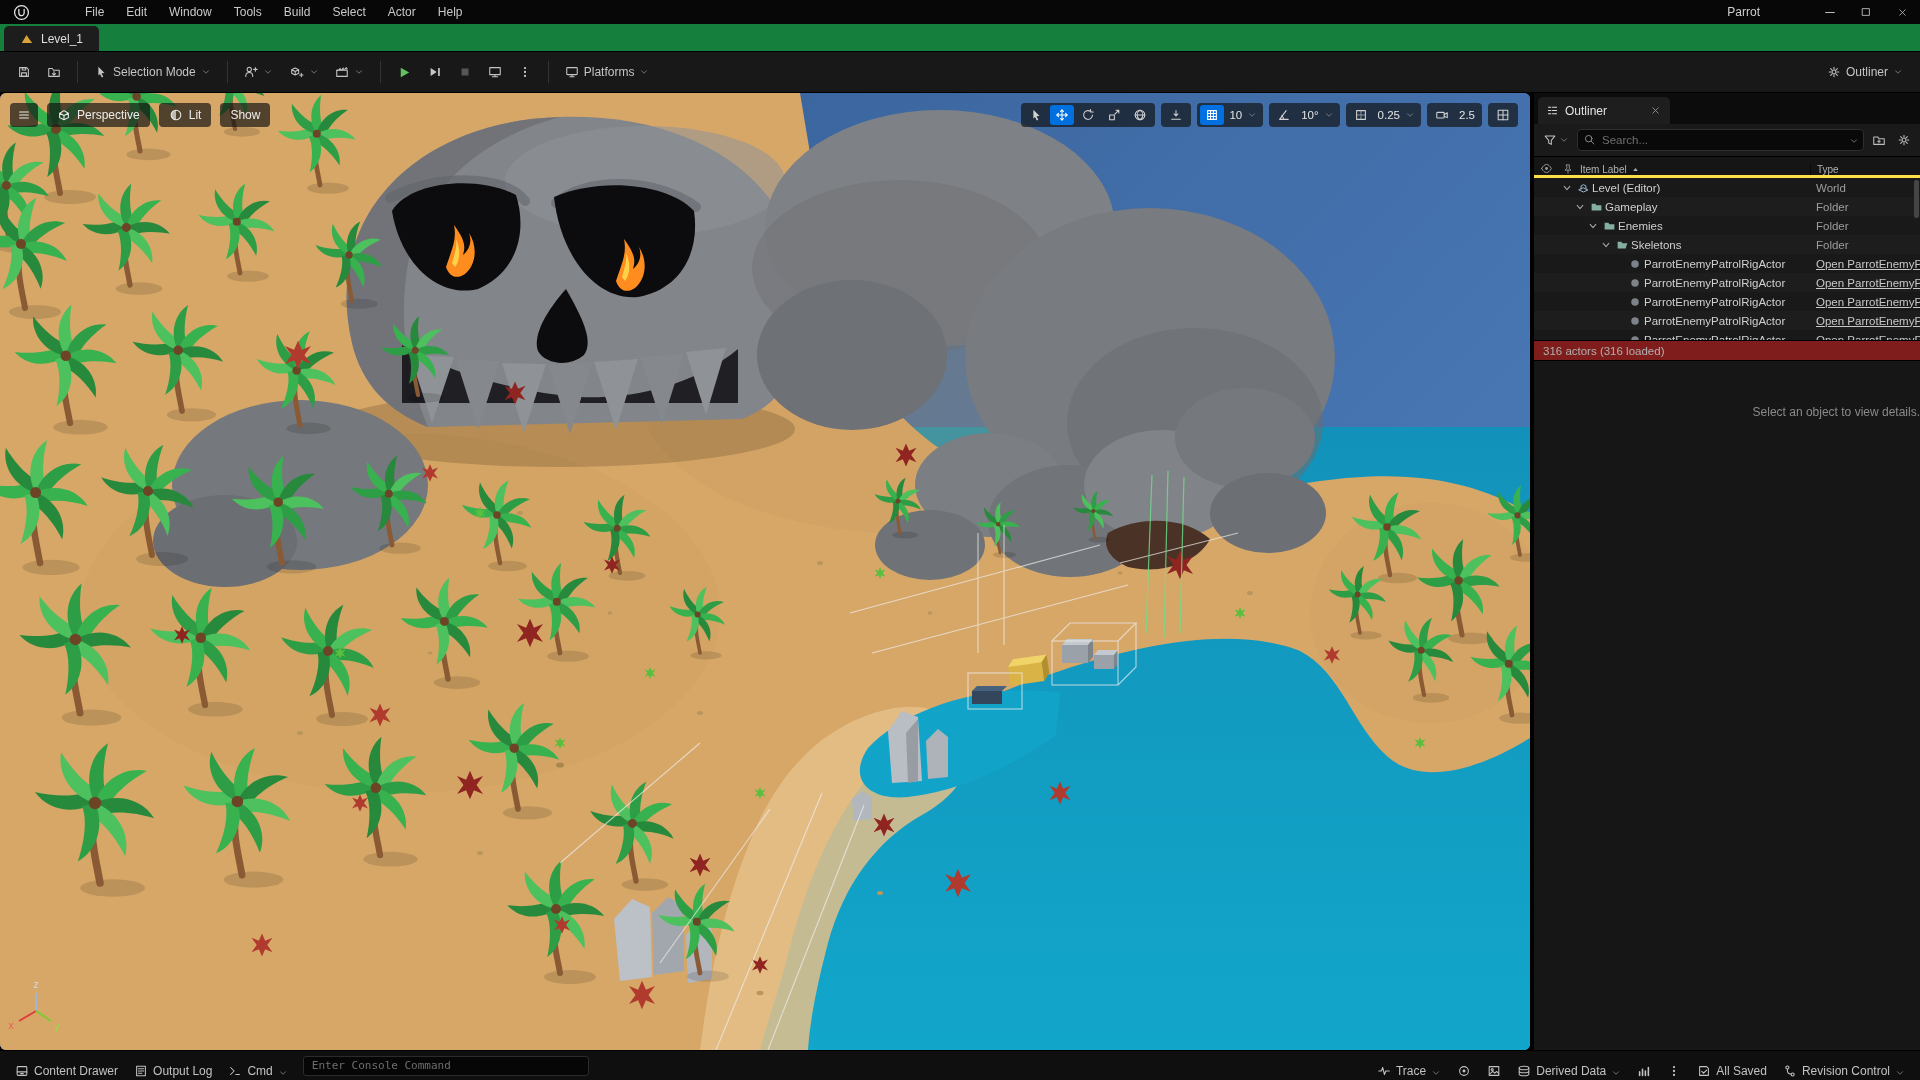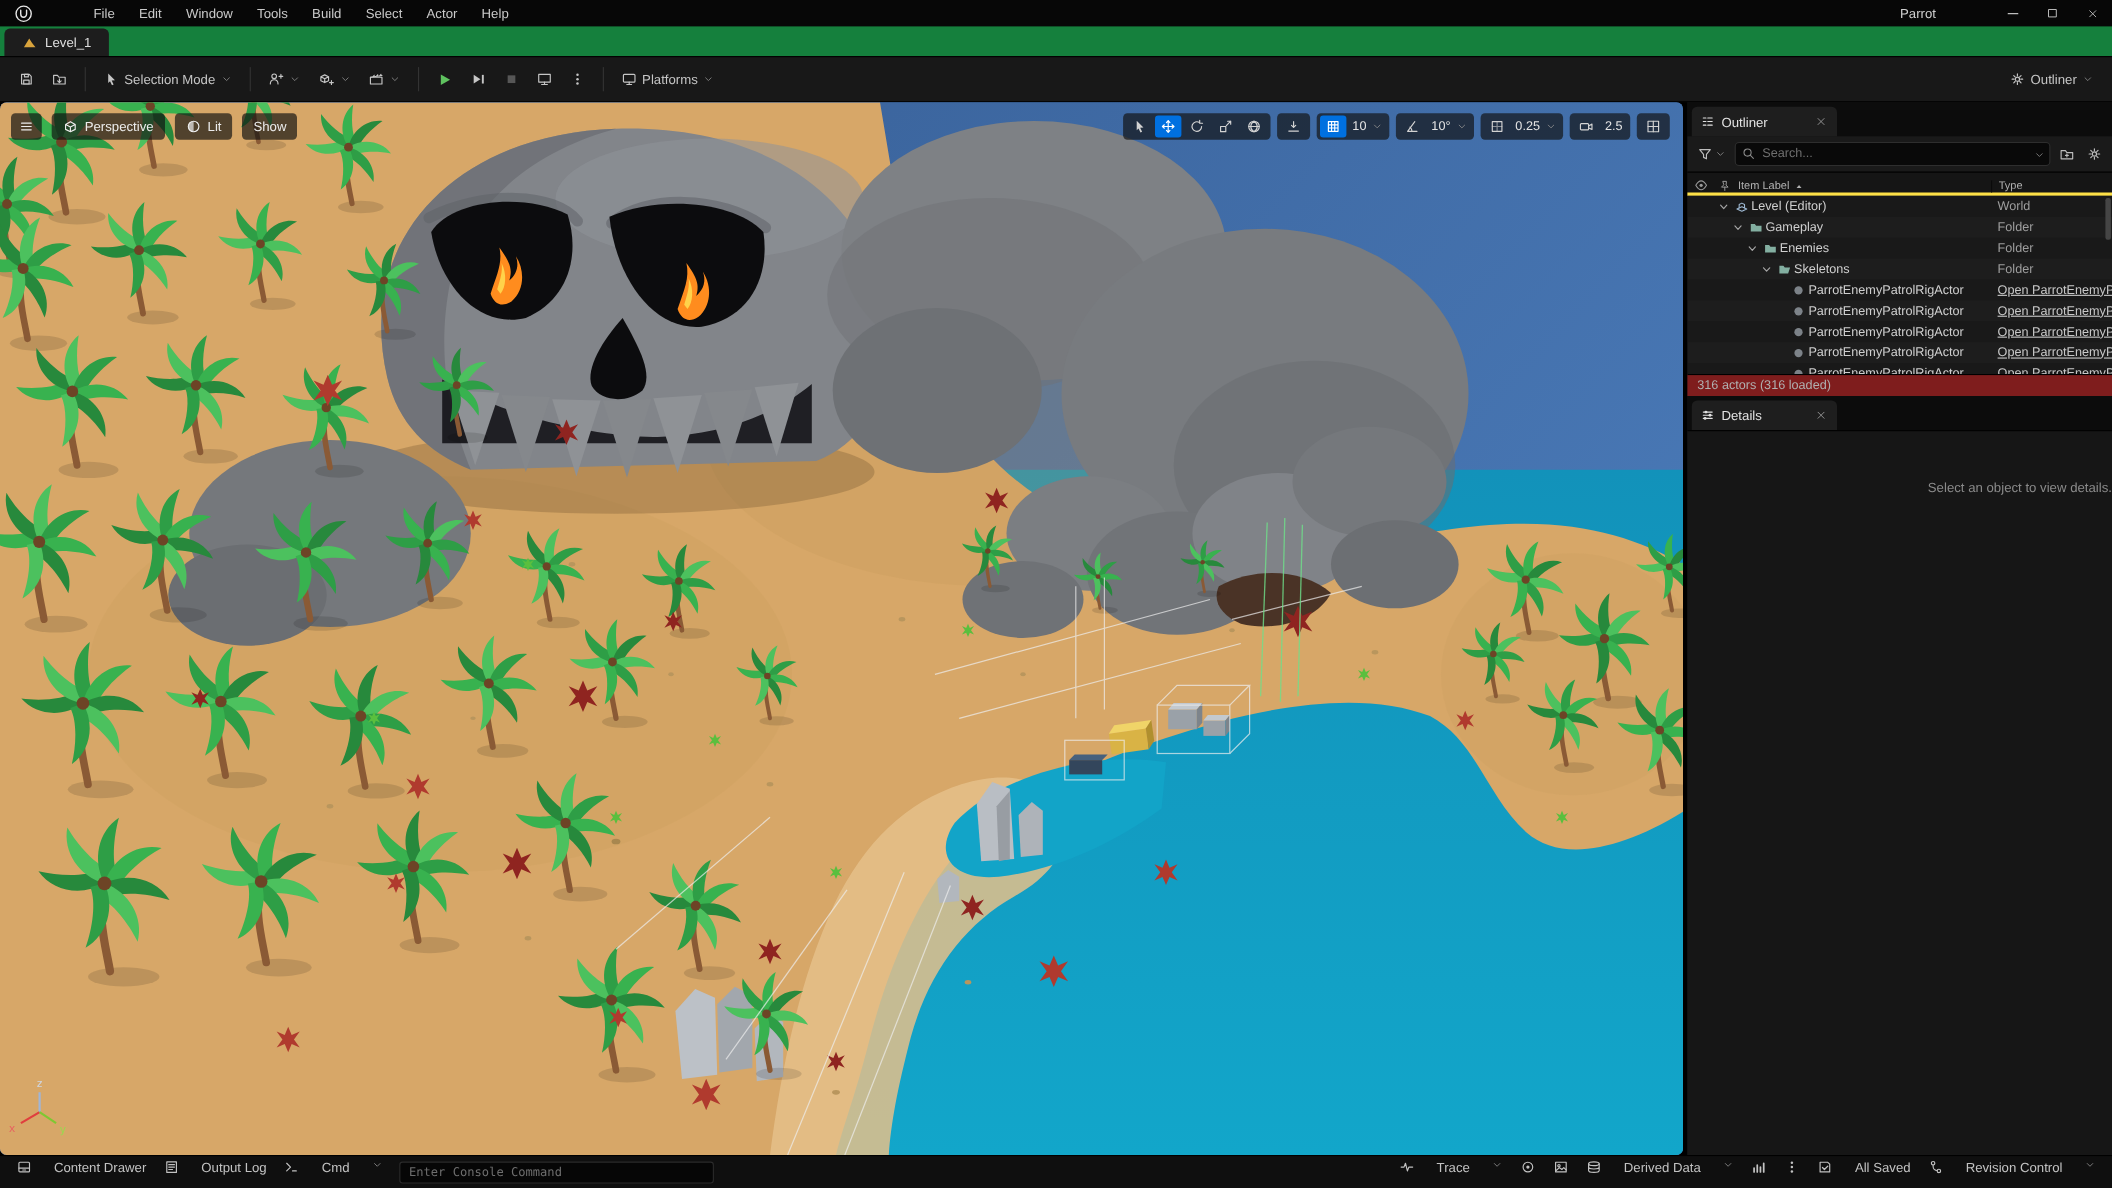--- a/index.html
+++ b/index.html
@@ -91,21 +91,21 @@
 
   .ol-status{height:20px;background:#7f1d1d;border-top:1px solid #000;display:flex;align-items:center;
     padding:0 9px;font-size:11.5px;color:#b0b0b0;flex:none;}
 
   .details-body{flex:1;background:#161616;border-top:1px solid #000;}
   .details-empty{margin-top:44px;text-align:right;font-size:12px;color:#8a8a8a;}
 
   
   .statusbar{height:30px;background:#0f0f0f;border-top:1px solid #000;display:flex;align-items:center;
     padding:0 8px;gap:2px;font-size:12px;color:#c2c2c2;flex:none;}
-  .sb-btn{height:24px;display:flex;align-items:flex-start;gap:20px;padding:0 7px;border-radius:3px;}
+  .sb-btn{height:24px;display:flex;align-items:flex-end;gap:5px;padding:0 7px;border-radius:3px;}
   .console-input{width:286px;height:20px;background:#060606;border:1px solid #2b2b2b;border-radius:3px;
     color:#8f8f8f;font-family:"DejaVu Sans Mono",monospace;font-size:11px;padding:0 8px;margin-left:6px;outline:none;}
   .console-input::placeholder{color:#6e6e6e;}
   .sb-right{margin-left:auto;display:flex;align-items:center;gap:2px;}
 </style>
 </head>
 <body>
 
 <div class="app">
 
@@ -1340,41 +1340,20 @@
             </span>
             <span class="ol-label">ParrotEnemyPatrolRigActor</span>
             <span class="ol-type link">Open ParrotEnemyPatrol</span>
           </div>
           <div class="ol-scrollthumb"></div>
         </div>
       <div class="ol-status">
         <span>316 actors (316 loaded)</span>
       </div>
 
-      <div class="panel-tabstrip">
-        <div class="panel-tab">
-          <span class="ic">
-              <svg viewBox="0 0 16 16" width="13" height="13" fill="none" stroke="currentColor" stroke-width="1.2" stroke-linecap="round" stroke-linejoin="round">
-                <path d="M3 4.5 h10 M3 8 h10 M3 11.5 h10"></path>
-                <circle cx="6" cy="4.5" r="1.6" fill="currentColor" stroke="none"></circle>
-                <circle cx="10.5" cy="8" r="1.6" fill="currentColor" stroke="none"></circle>
-                <circle cx="5" cy="11.5" r="1.6" fill="currentColor" stroke="none"></circle>
-              </svg>
-            </span>
-          <span>Details</span>
-          <span class="spacer"></span>
-          <span class="tab-close">
-              <span class="ic">
-                <svg viewBox="0 0 16 16" width="11" height="11" fill="none" stroke="currentColor" stroke-width="1.2" stroke-linecap="round" stroke-linejoin="round">
-                  <path d="M4 4 L12 12 M12 4 L4 12"></path>
-                </svg>
-              </span>
-            </span>
-        </div>
-      </div>
       <div class="details-body">
         <div class="details-empty">Select an object to view details.</div>
       </div>
     </div>
   </div>
 
   <div class="statusbar">
     <div class="sb-btn">
       <span class="ic">
           <svg viewBox="0 0 16 16" width="14" height="14" fill="none" stroke="currentColor" stroke-width="1.2" stroke-linecap="round" stroke-linejoin="round">

